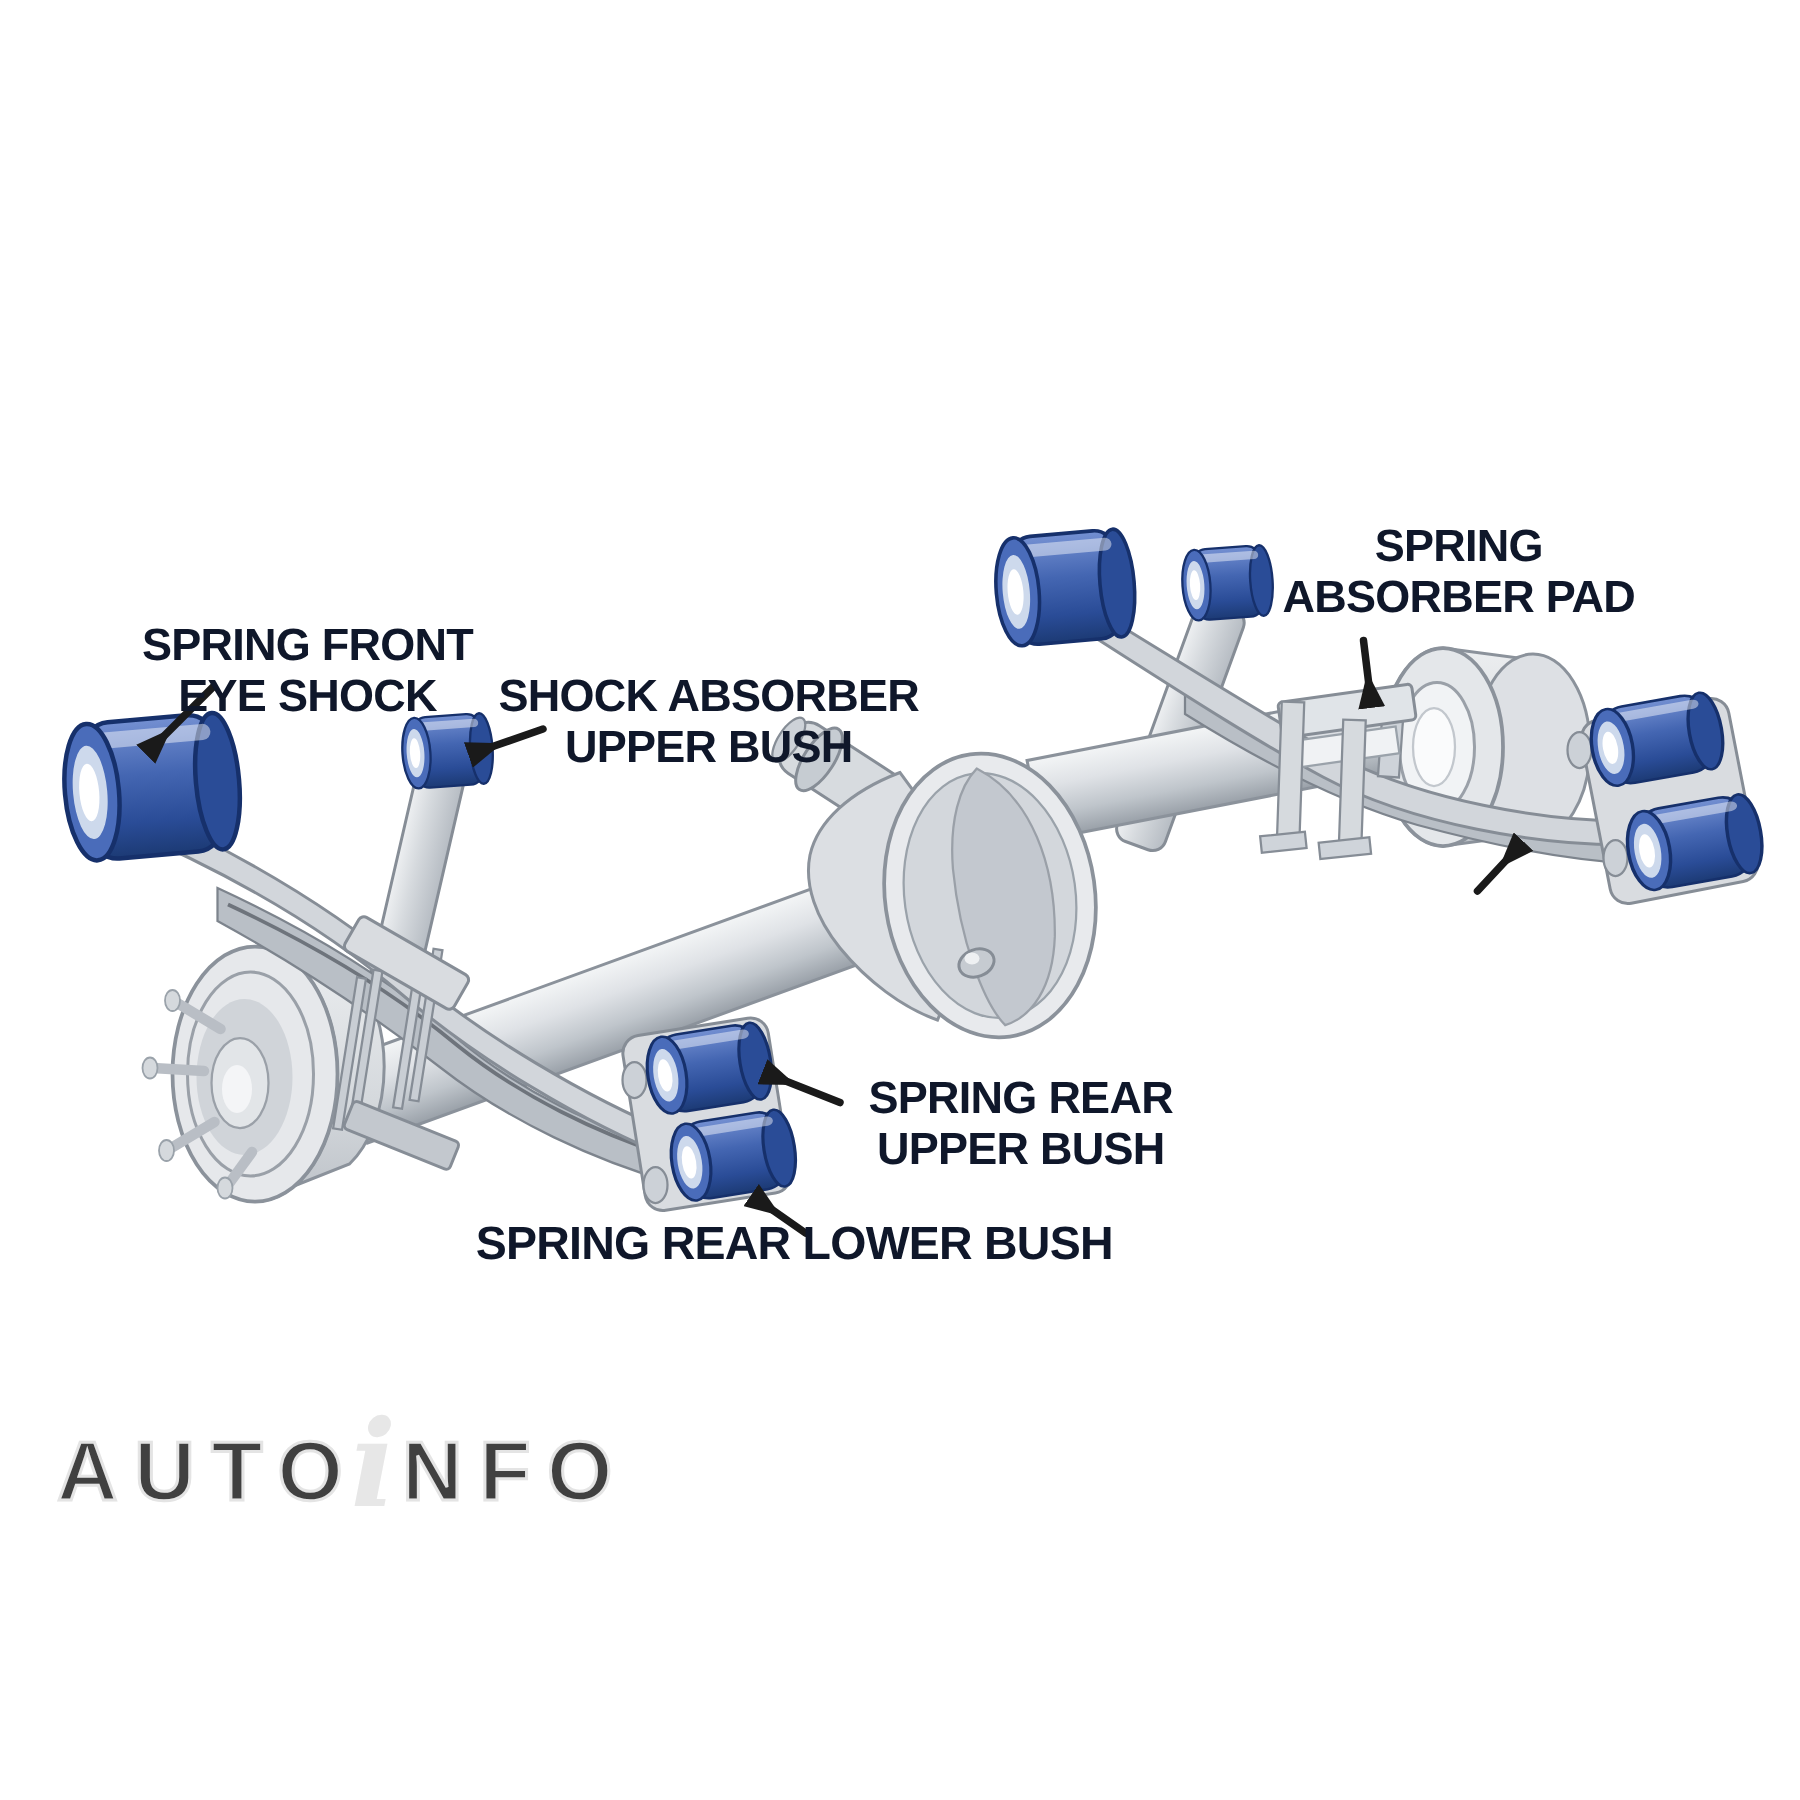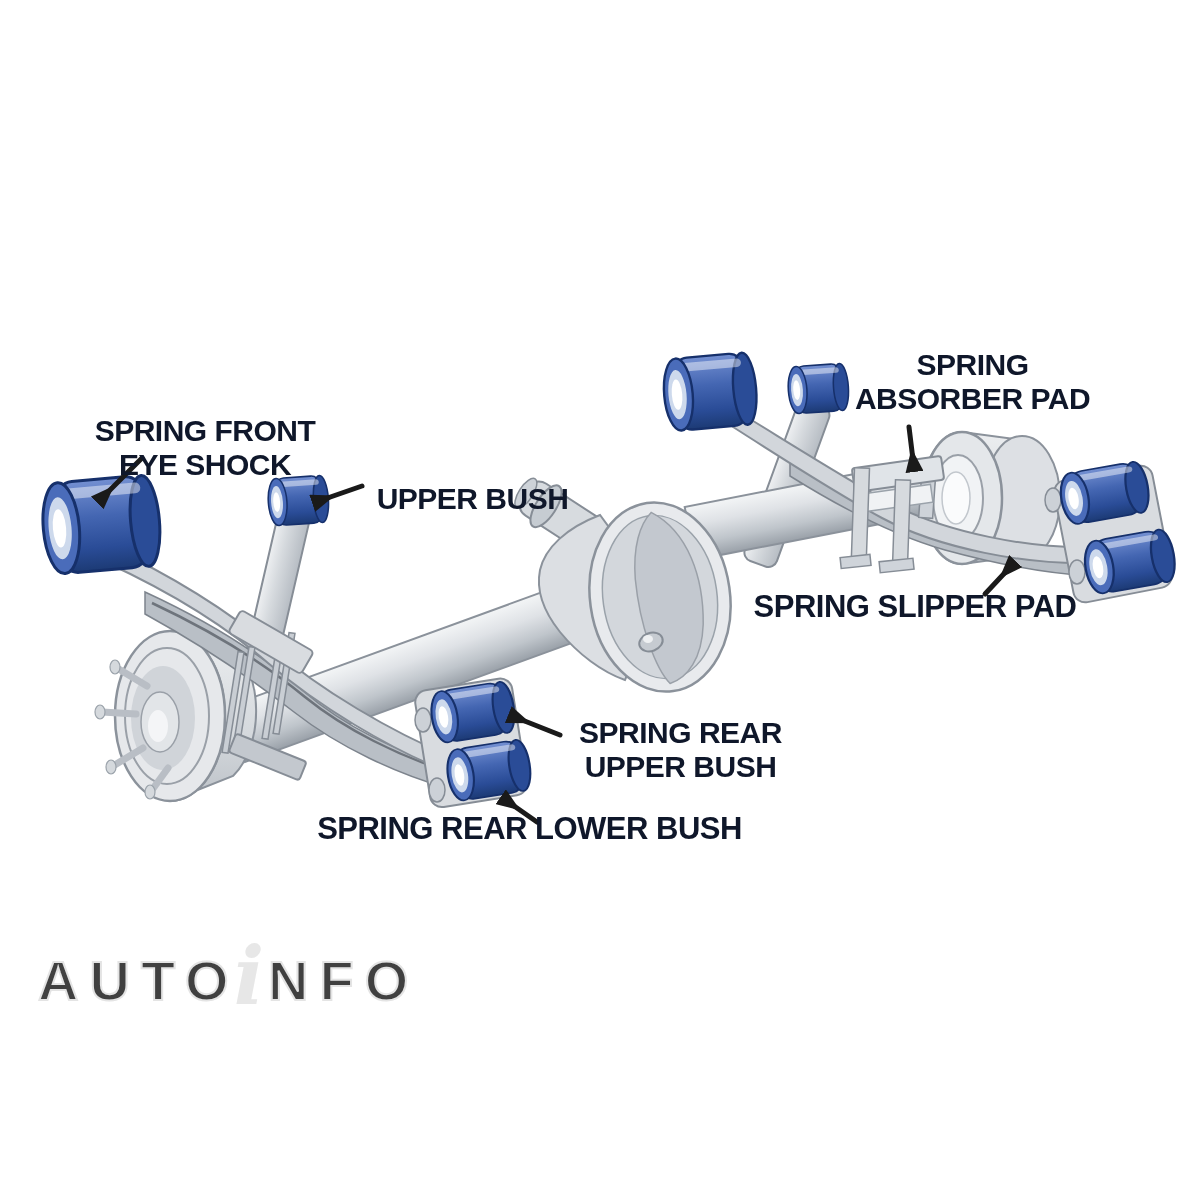--- a/index.html
+++ b/index.html
@@ -186,32 +186,29 @@
       <line x1="537" y1="822" x2="504" y2="799" marker-end="url(#ah)"></line>
     </g>
   </svg>
 
   <div class="lbl" style="left:80px;top:398px;width:250px;margin-top:16px;">
     <span>SPRING FRONT</span><br>
     <span>EYE SHOCK</span>
   </div>
 
   <div class="lbl" style="left:325px;top:448px;width:295px;">
-    <br>
+    <span>SHOCK ABSORBER</span><br>
     <span>UPPER BUSH</span>
   </div>
 
   <div class="lbl" style="left:840px;top:348px;width:265px;">
     <span>SPRING</span><br>
     <span>ABSORBER PAD</span>
   </div>
 
-  <div class="lbl single" style="left:750px;top:590px;width:330px;">
-    <span>SPRING SLIPPER PAD</span>
-  </div>
 
   <div class="lbl" style="left:568px;top:716px;width:225px;">
     <span>SPRING REAR</span><br>
     <span>UPPER BUSH</span>
   </div>
 
   <div class="lbl single" style="left:312px;top:812px;width:435px;text-align:center;">
     <span>SPRING REAR LOWER BUSH</span>
   </div>
 

